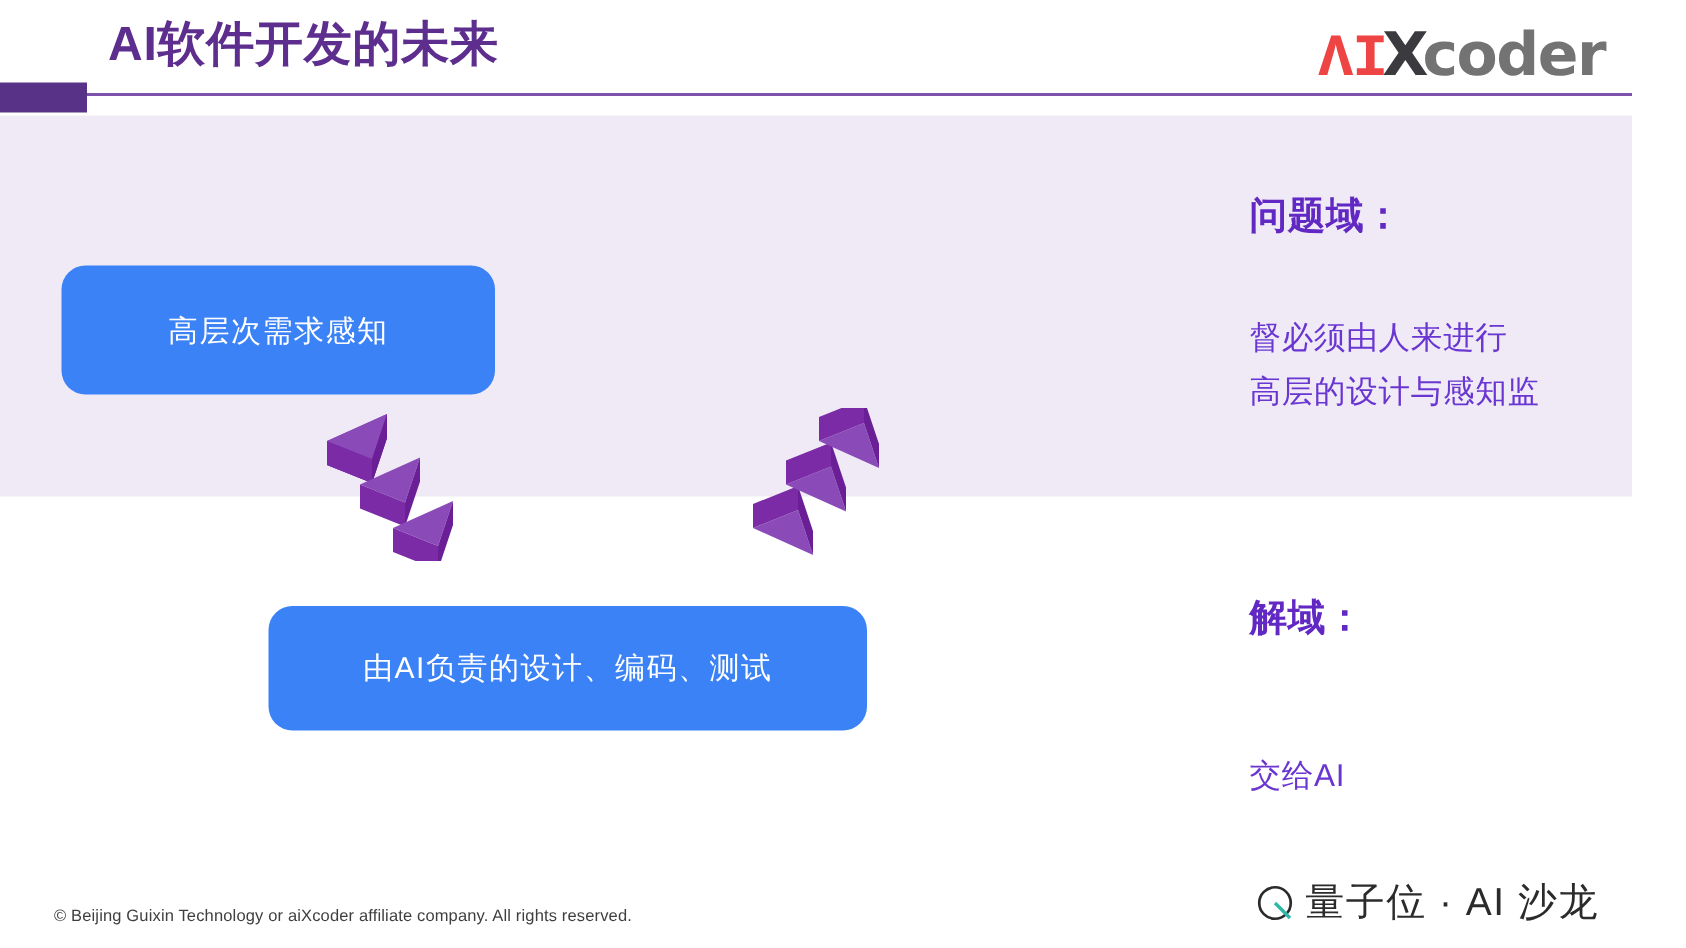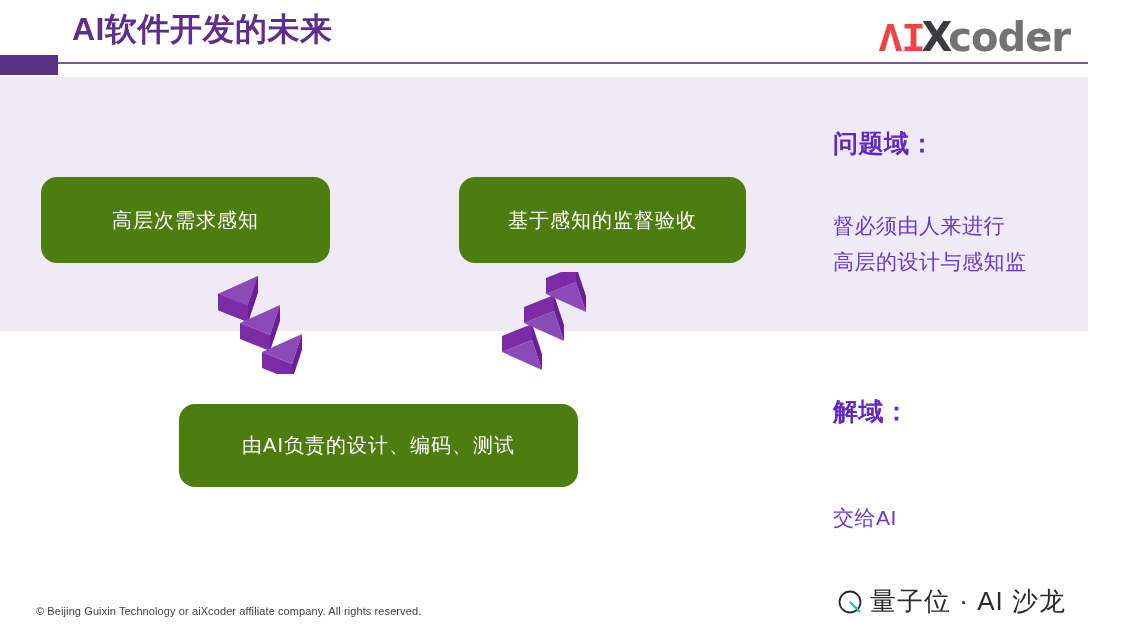--- a/index.html
+++ b/index.html
@@ -68,21 +68,21 @@
     left: 0;
     top: 77px;
     width: 1124px;
     height: 254px;
     background: #efeaf6;
   }
 
   
   .pbox {
     position: absolute;
-    background: #4d7c0f;
+    background: #3b82f6;
     border-radius: 16px;
     color: #ffffff;
     display: flex;
     align-items: center;
     justify-content: center;
     font-size: 20px;
     letter-spacing: 1px;
     box-sizing: border-box;
   }
   .pbox-1 { left: 41px;  top: 177px; width: 289px; height: 86px; }
@@ -152,21 +152,20 @@
   <div class="header-rule"></div>
 
   <div class="aixcoder-logo">
     <span class="lx-ai">ΛI</span><span class="lx-x">X</span><span class="lx-coder">coder</span>
   </div>
 
   <div class="band"></div>
 
   <div class="pbox pbox-1">高层次需求感知</div>
 
-  <div class="pbox pbox-2">基于感知的监督验收</div>
 
   <div class="pbox pbox-3">由AI负责的设计、编码、测试</div>
 
   <div class="arrow-group arrows-down">
     <svg width="110" height="102" viewBox="0 0 110 102" xmlns="http://www.w3.org/2000/svg">
       <g>
         <polygon points="22,22 22,38 52,50 62,20 62,4" fill="#8a4bb8"></polygon>
         <polygon points="22,38 52,50 62,20 62,4 52,34" fill="#7a2ba5"></polygon>
         <polygon points="22,22 62,4 52,34" fill="#8a4bb8"></polygon>
         <polygon points="22,22 52,34 52,50 22,38" fill="#7a2ba5"></polygon>

